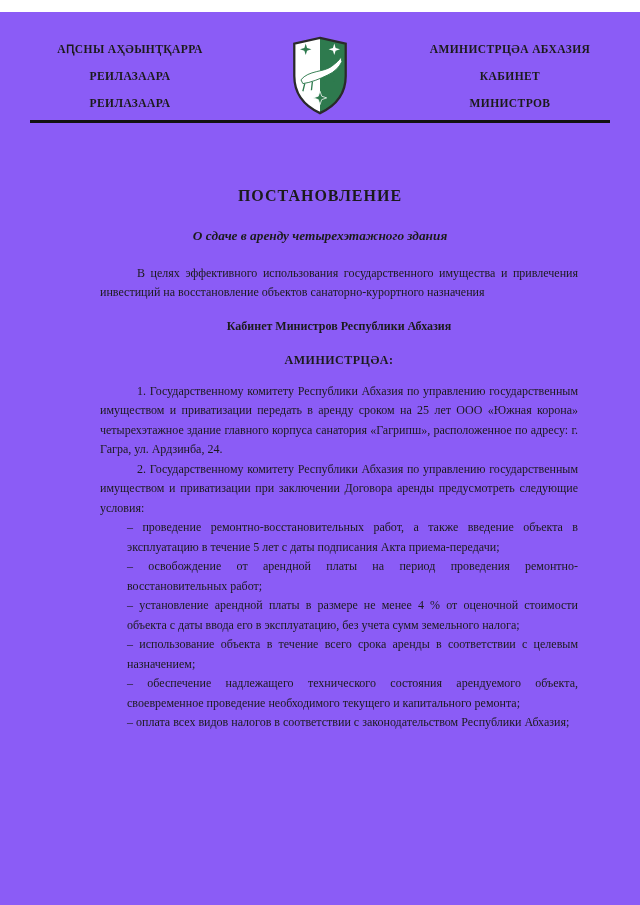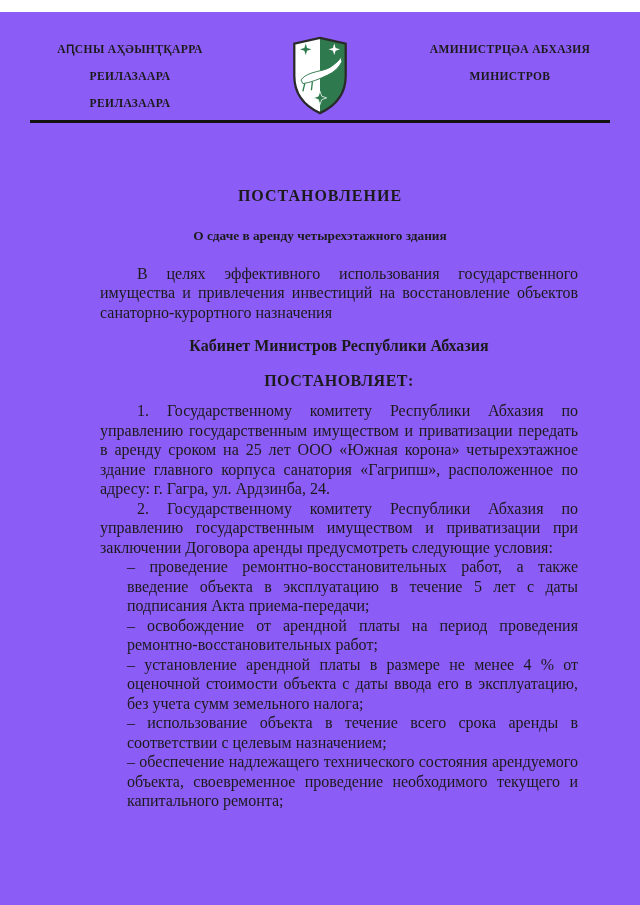--- a/index.html
+++ b/index.html
@@ -45,24 +45,25 @@
     font-size: 16px;
     font-weight: bold;
     letter-spacing: 1px;
   }
   .subject {
     margin-top: 22px;
     text-align: center;
     font-weight: bold;
     font-size: 13.3px;
     line-height: 17.5px;
+    font-style: italic;
   }
   .body {
     margin: 19px 62px 0 100px;
-    font-size: 16px;
+    font-size: 12px;
     line-height: 19.5px;
     text-align: justify;
   }
   .body p { margin: 0; }
   .indent { text-indent: 37px; }
   .center-bold {
     text-align: center;
     font-weight: bold;
     text-indent: 0;
   }
@@ -102,44 +103,46 @@
           <path d="M14 50 L12 58 M22 48 L21 57 M34 44 L35 52 M42 40 L45 48" stroke="#2e7a4e" stroke-width="1.4" fill="none"></path>
 
           <path d="M30 58 L31.8 63.2 L37 65 L31.8 66.8 L30 72 L28.2 66.8 L23 65 L28.2 63.2 Z" fill="#2e7a4e" stroke="#ffffff" stroke-width="0.8"></path>
         </g>
         <path d="M30 2 L57 8 V42 C57 62 45 74 30 81 C15 74 3 62 3 42 V8 Z" fill="none" stroke="#2a2a2a" stroke-width="2.4"></path>
       </svg>
     </div>
 
     <div class="header-col">
       <div>АМИНИСТРЦӘА АБХАЗИЯ</div>
+      <div>КАБИНЕТ</div>
       <div>МИНИСТРОВ</div>
     </div>
   </header>
 
   <div class="rule"></div>
 
   <h1 class="title">ПОСТАНОВЛЕНИЕ</h1>
 
   <div class="subject">
     <div>О сдаче в аренду четырехэтажного здания</div>
   </div>
 
   <div class="body">
     <p class="indent">В целях эффективного использования государственного имущества и привлечения инвестиций на восстановление объектов санаторно-курортного назначения</p>
 
     <p class="center-bold authority">Кабинет Министров Республики Абхазия</p>
 
-    <p class="center-bold resolves">ПОСТАНОВЛЯЕТ:</p>
+    <p class="center-bold resolves">АМИНИСТРЦӘА:</p>
 
     <p class="indent clause-first">1. Государственному комитету Республики Абхазия по управлению государственным имуществом и приватизации передать в аренду сроком на 25 лет ООО «Южная корона» четырехэтажное здание главного корпуса санатория «Гагрипш», расположенное по адресу: г. Гагра, ул. Ардзинба, 24.</p>
     <p class="indent">2. Государственному комитету Республики Абхазия по управлению государственным имуществом и приватизации при заключении Договора аренды предусмотреть следующие условия:</p>
 
     <div class="conditions">
       <p>– проведение ремонтно-восстановительных работ, а также введение объекта в эксплуатацию в течение 5 лет с даты подписания Акта приема-передачи;</p>
       <p>– освобождение от арендной платы на период проведения ремонтно-восстановительных работ;</p>
       <p>– установление арендной платы в размере не менее 4 % от оценочной стоимости объекта с даты ввода его в эксплуатацию, без учета сумм земельного налога;</p>
       <p>– использование объекта в течение всего срока аренды в соответствии с целевым назначением;</p>
       <p>– обеспечение надлежащего технического состояния арендуемого объекта, своевременное проведение необходимого текущего и капитального ремонта;</p>
+      <p>– оплата всех видов налогов в соответствии с законодательством Республики Абхазия;</p>
     </div>
   </div>
 
 </div>
 
 </body></html>

